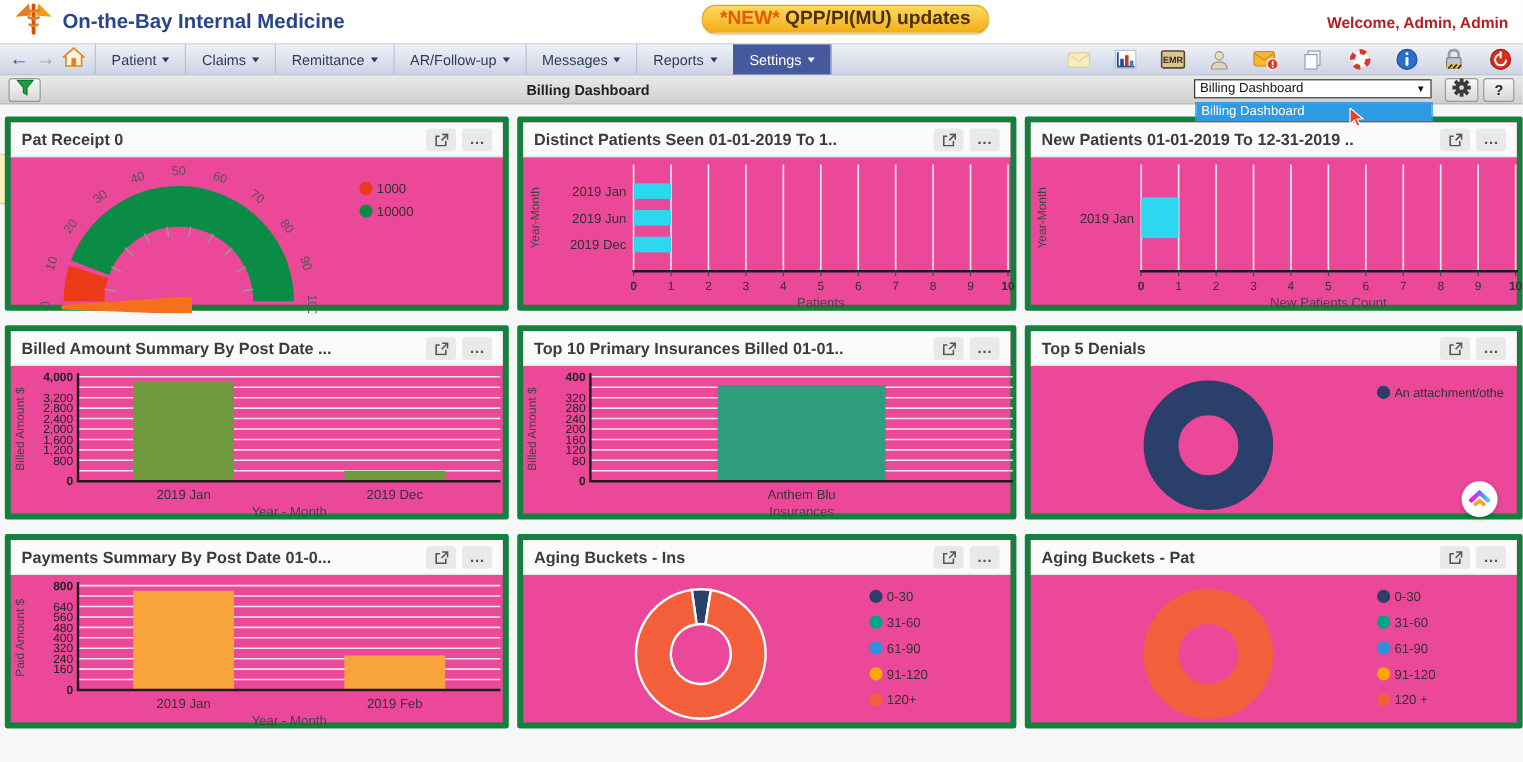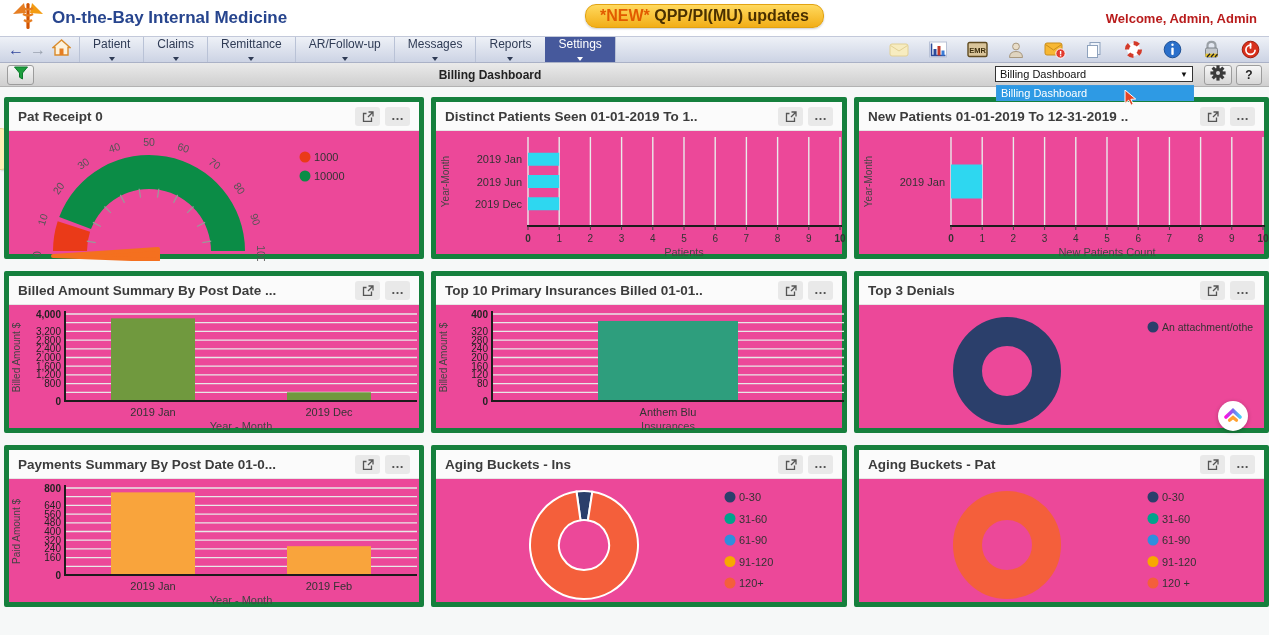--- a/index.html
+++ b/index.html
@@ -15,21 +15,21 @@
   .banner .new{color:#e25b00;}
   .welcome{margin-left:auto;color:#b91c1c;font-weight:bold;font-size:13px;}
 
   
   .navbar{height:25px;background:linear-gradient(#eef1f7,#ccd3e4);border-top:1px solid #c3c9da;border-bottom:1px solid #aab1c6;display:flex;align-items:stretch;}
   .nav-left{display:flex;align-items:center;gap:6px;padding:0 8px;}
   .arrow{font-size:16px;font-weight:bold;line-height:1;cursor:default;}
   .back{color:#33479d;}
   .fwd{color:#9aa2af;}
   .menu{display:flex;align-items:stretch;}
-  .menu-item{display:flex;align-items:center;gap:5px;padding:0 13px;font-size:12px;color:#2f3b55;border-left:1px solid #b9c2d6;cursor:default;flex-direction:column;}
+  .menu-item{display:flex;align-items:center;gap:5px;padding:0 13px;font-size:12px;color:#2f3b55;border-left:1px solid #b9c2d6;cursor:default;}
   .menu-item:last-child{border-right:1px solid #b9c2d6;}
   .menu-item.active{background:#46599c;color:#fff;border-left-color:#46599c;}
   .caret{width:0;height:0;border-left:3.5px solid transparent;border-right:3.5px solid transparent;border-top:4px solid currentColor;margin-top:1px;}
   .nav-icons{margin-left:auto;display:flex;align-items:center;gap:17px;padding-right:8px;}
   .nav-ic{width:22px;height:20px;display:flex;align-items:center;justify-content:center;}
 
   
   .toolbar{height:23px;background:linear-gradient(#eaeaea,#cfcfcf);border-bottom:1px solid #b2b2b2;position:relative;}
   .tb-btn{position:absolute;height:20px;background:linear-gradient(#f7f7f7,#d7d7d7);border:1px solid #9c9c9c;border-radius:3px;display:flex;align-items:center;justify-content:center;box-sizing:border-box;}
   .tb-title{position:absolute;left:400px;top:5px;width:180px;text-align:center;font-size:12px;font-weight:bold;color:#222;}
@@ -484,21 +484,21 @@
             <text x="52" y="82.1" fill="#222" font-size="10" text-anchor="end">80</text>
             <text x="52" y="99.5" fill="#222" font-size="10" text-anchor="end" font-weight="bold">0</text>
             <text x="232" y="125" fill="#444" font-size="11" text-anchor="middle">Insurances</text>
             <text x="11" y="52.5" fill="#444" font-size="10" text-anchor="middle" transform="rotate(-90 11 52.5)">Billed Amount $</text>
           </svg>
         </div>
     </section>
 
     <section class="card">
       <div class="card-head">
-        <h3 class="card-title">Top 3 Denials</h3>
+        <h3 class="card-title">Top 5 Denials</h3>
         <div class="card-actions">
           <button class="act-btn">
               <svg width="12" height="11" viewBox="0 0 12 11">
                 <path d="M4.5 2.5H1.5v8h8V6.5" fill="none" stroke="#555" stroke-width="1.3"></path>
                 <path d="M6.5 1h4.5v4.5M10.8 1.2L6 6" fill="none" stroke="#555" stroke-width="1.3"></path>
               </svg>
             </button>
           <button class="act-btn">…</button>
         </div>
       </div>

